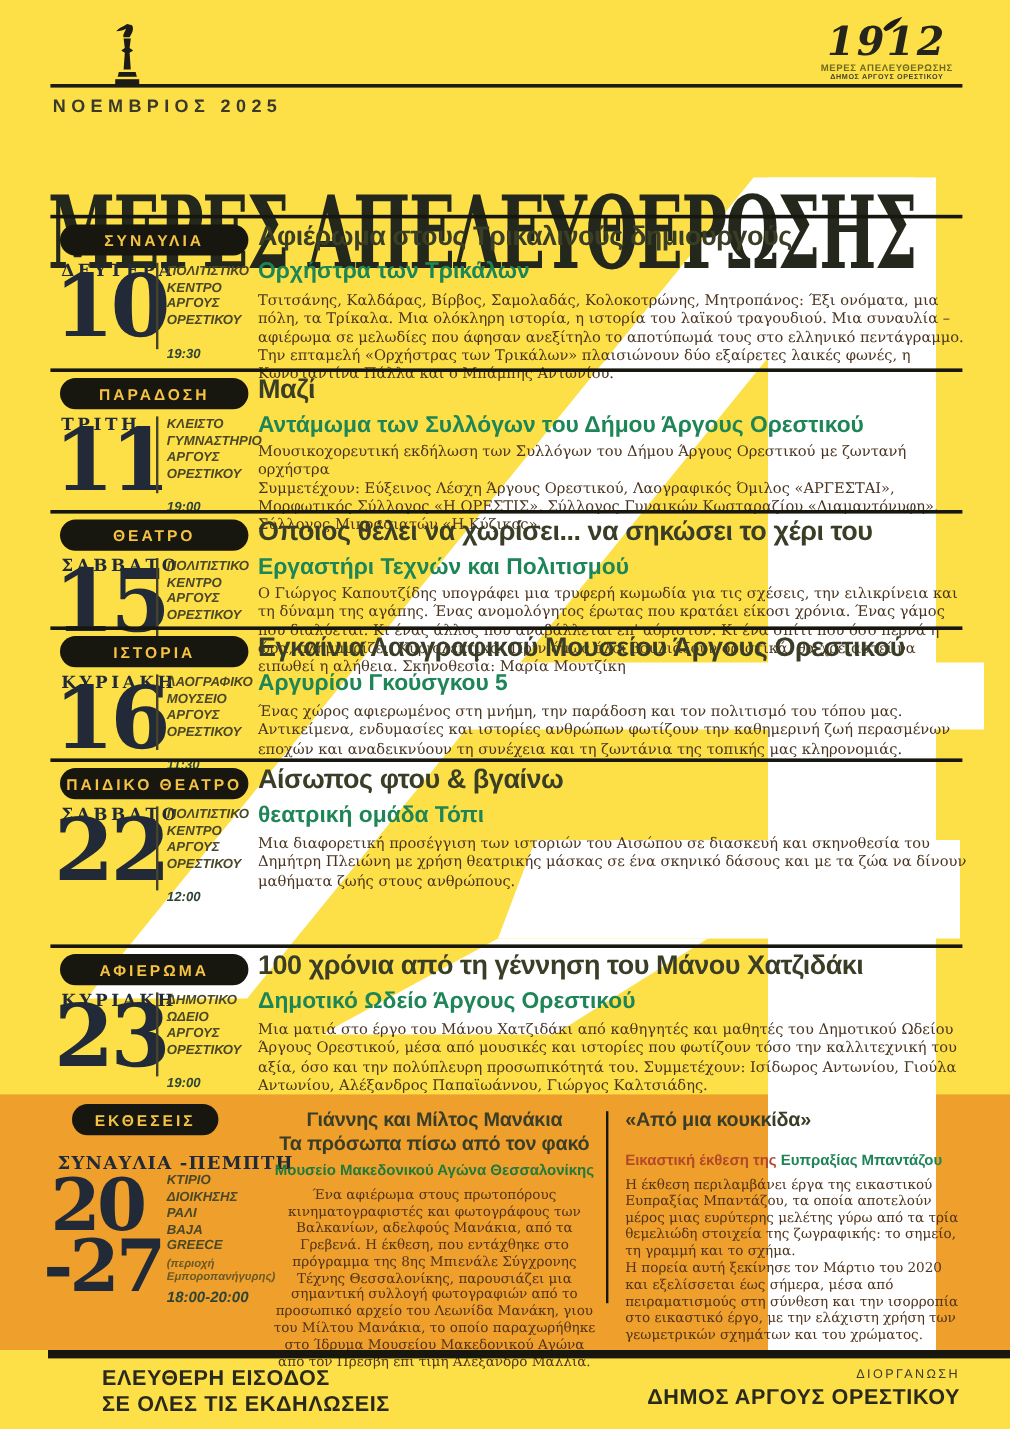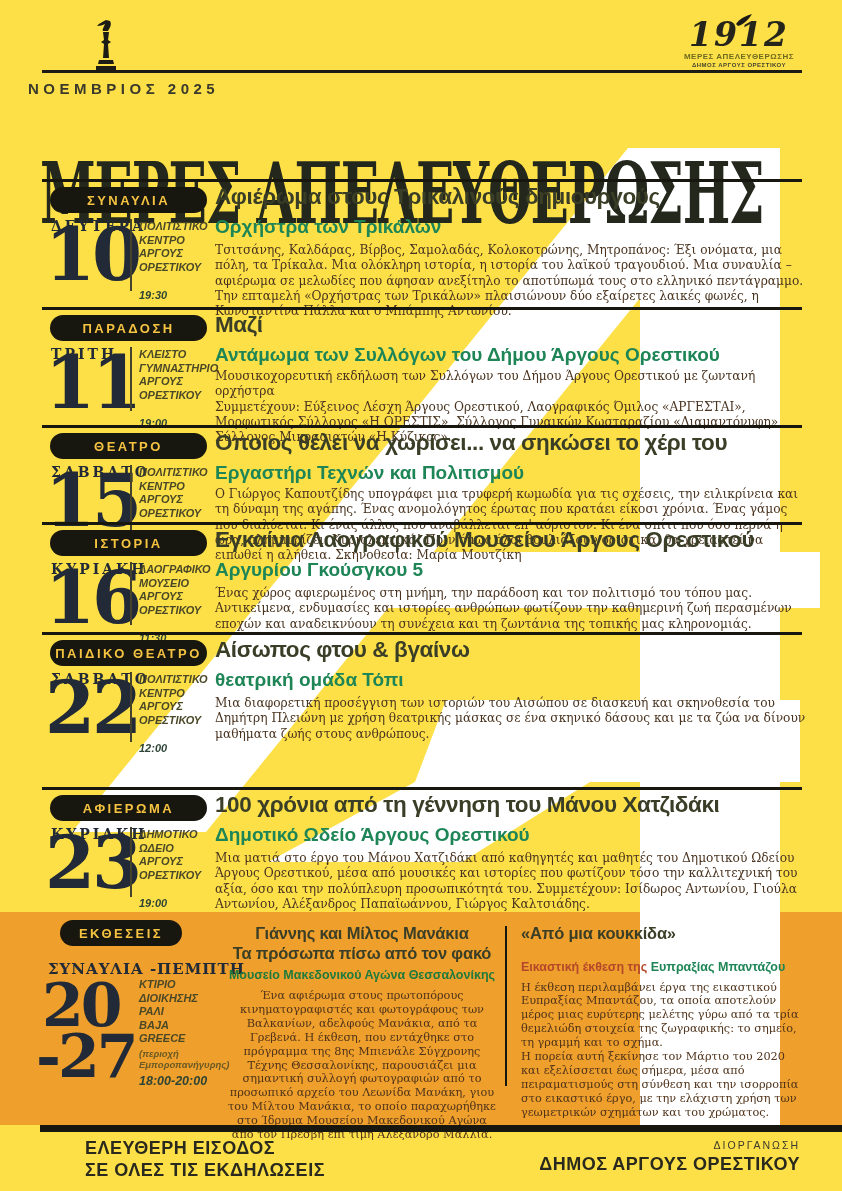--- a/index.html
+++ b/index.html
@@ -16,21 +16,21 @@
 
   
   .emblem{position:absolute; left:86px; top:18px; width:40px; height:56px;}
   .logo1912{position:absolute; right:38px; top:18px; width:130px; text-align:center; color:#26251B;}
   .logo-year{font-family:"DejaVu Serif", serif; font-weight:bold; font-style:italic;
              font-size:33px; line-height:34px; letter-spacing:2px;}
   .logo-sub1{font-size:8px; font-weight:bold; letter-spacing:.5px; color:#6E6A1E; margin-top:0px;}
   .logo-sub2{font-size:6px; font-weight:bold; letter-spacing:.5px; color:#45452F; margin-top:1px;}
   .dove{position:absolute; top:-6px; left:58px; width:22px; height:20px;}
   .hrule{position:absolute; top:70px; left:42px; width:760px; height:3px; background:#1C1B15;}
-  .month{position:absolute; left:28px; top:80px; font-size:15px; font-weight:bold;
+  .month{position:absolute; left:44px; top:80px; font-size:15px; font-weight:bold;
          letter-spacing:4.5px; color:#3A392B;}
   .main-title{position:absolute; left:40px; top:96px; white-space:nowrap;
          font-family:"DejaVu Serif", serif; font-weight:bold; font-size:84px; line-height:84px;
          letter-spacing:-2px; color:#24281C; transform:scale(.60,1); transform-origin:0 0;}
 
   
   .event{position:absolute; left:0; width:842px;}
   .rule{position:absolute; top:0; left:42px; width:760px; height:2.5px; background:#17160F;}
   .badge{position:absolute; left:50px; top:8px; width:157px; height:26px; background:#17160F;
          color:#F5C341; font-size:13px; font-weight:bold; letter-spacing:2.5px;

